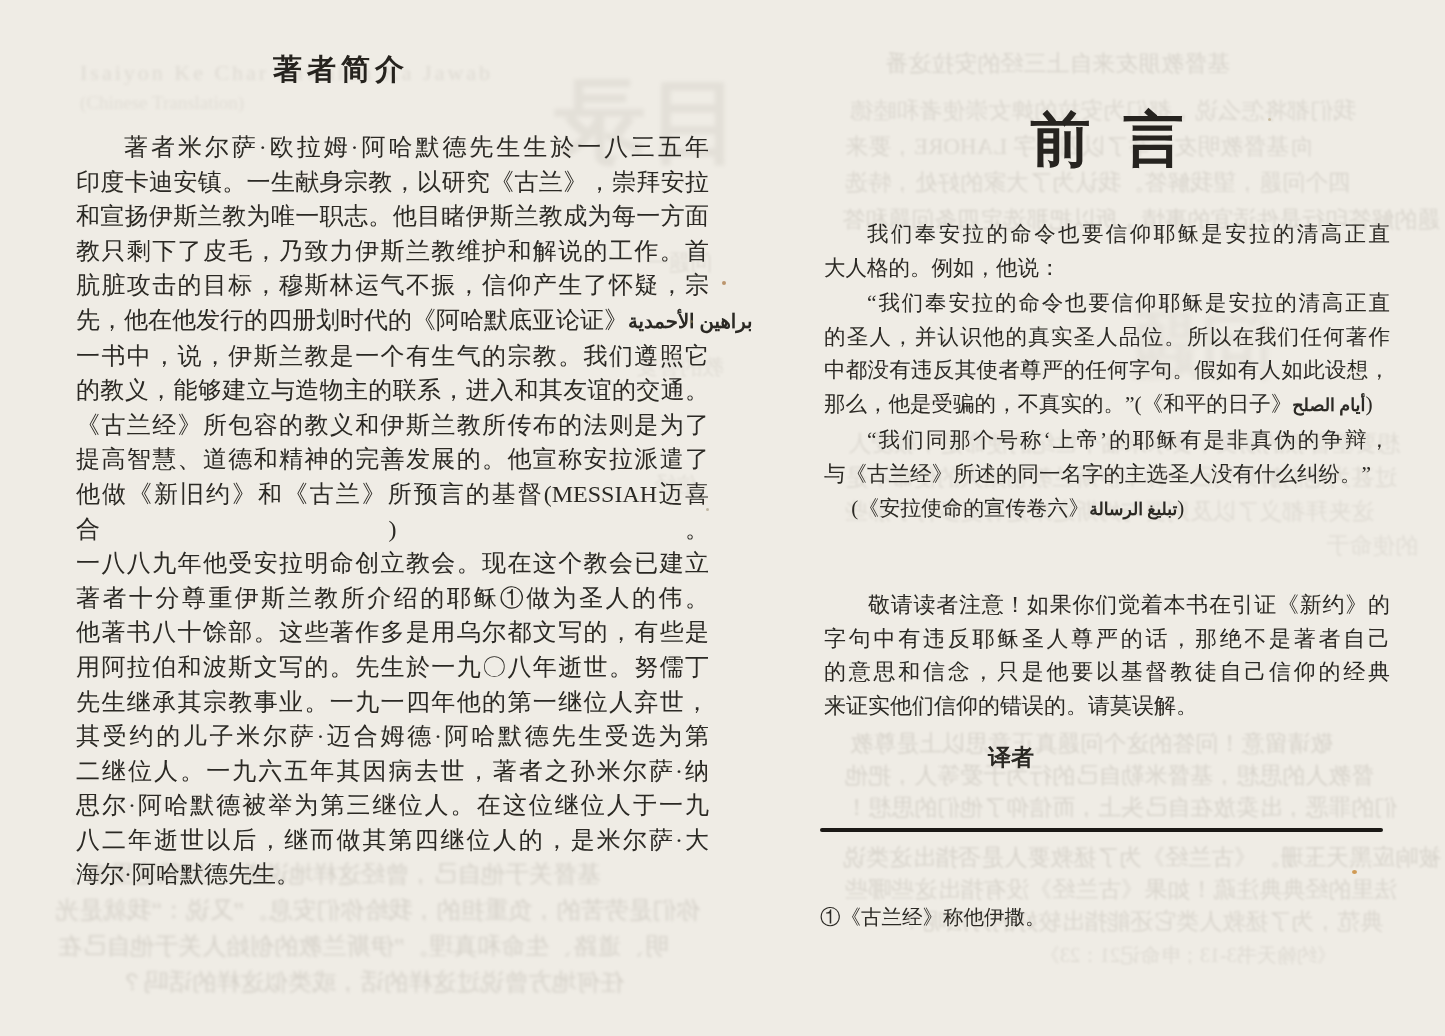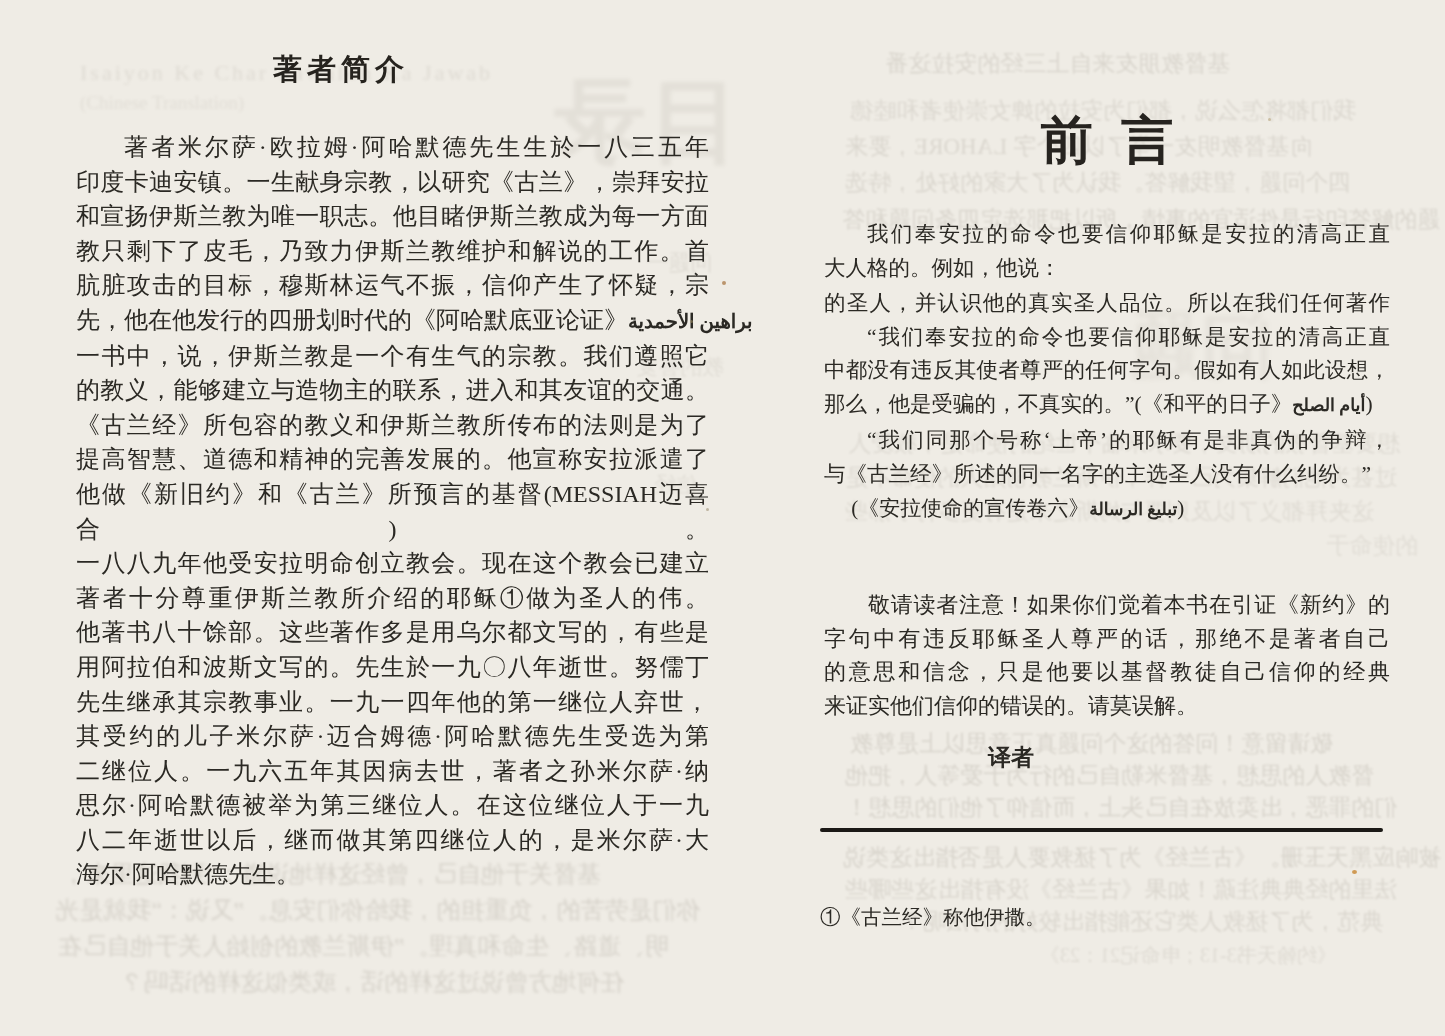--- a/index.html
+++ b/index.html
@@ -26,21 +26,21 @@
     position:absolute;white-space:nowrap;color:#6f675a;
     font-family:"Liberation Serif","DejaVu Serif",serif;
   }
   .page-title-left{
     position:absolute;left:241px;top:50px;width:200px;
     font-size:29px;font-weight:bold;letter-spacing:5px;color:#26231e;
     text-align:center;
   }
   .page-title-right{
     position:absolute;left:824px;top:94px;width:566px;
-    font-size:52px;line-height:92px;font-weight:bold;
+    font-size:60px;line-height:92px;font-weight:bold;
     letter-spacing:0.55em;text-indent:0.55em;text-align:center;
     color:#26231f;font-family:"Liberation Sans","DejaVu Sans",sans-serif;
   }
   .textblock{position:absolute;color:#2b2924;}
   #left-body{left:76px;top:130px;width:633px;font-size:24px;line-height:34.6px;}
   #right-intro  {left:824px;top:218px;width:566px;font-size:21.5px;line-height:33.5px;}
   #right-quote1 {left:824px;top:287px;width:566px;font-size:21.5px;line-height:33.5px;}
   #right-quote2 {left:824px;top:424px;width:566px;font-size:21.5px;line-height:33.5px;}
   #right-source {left:824px;top:492px;width:566px;font-size:21px;line-height:33.5px;}
   #right-notice {left:824px;top:588px;width:566px;font-size:22px;line-height:33.6px;}
@@ -128,22 +128,22 @@
     </div>
 </div>
 
 <div>
   <div class="page-title-right">前言</div>
   <div class="textblock" id="right-intro">
       <div class="tline" style="text-indent: 2em;">我们奉安拉的命令也要信仰耶稣是安拉的清高正直</div>
       <div class="tline nj">大人格的。例如，他说：</div>
     </div>
   <div class="textblock" id="right-quote1">
+      <div class="tline" style="text-indent: 2em;">“我们奉安拉的命令也要信仰耶稣是安拉的清高正直</div>
       <div class="tline">的圣人，并认识他的真实圣人品位。所以在我们任何著作</div>
-      <div class="tline" style="text-indent: 2em;">“我们奉安拉的命令也要信仰耶稣是安拉的清高正直</div>
       <div class="tline">中都没有违反其使者尊严的任何字句。假如有人如此设想，</div>
       <div class="tline nj">那么，他是受骗的，不真实的。”(《和平的日子》<span class="ar">أيام الصلح</span>)</div>
     </div>
   <div class="textblock" id="right-quote2">
       <div class="tline" style="text-indent: 2em;">“我们同那个号称‘上帝’的耶稣有是非真伪的争辩，</div>
       <div class="tline nj">与《古兰经》所述的同一名字的主选圣人没有什么纠纷。”</div>
     </div>
   <div class="textblock" id="right-source">
       <div class="tline nj" style="text-indent: 1.3em;">(《安拉使命的宣传卷六》<span class="ar">تبليغ الرسالة</span>)</div>
     </div>

